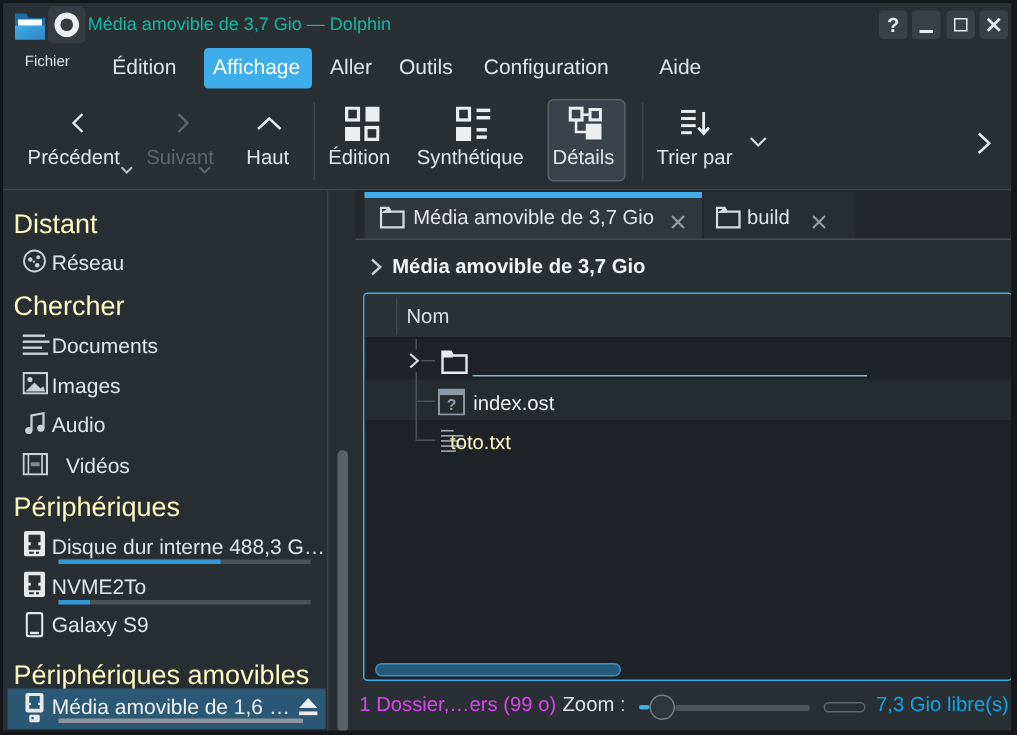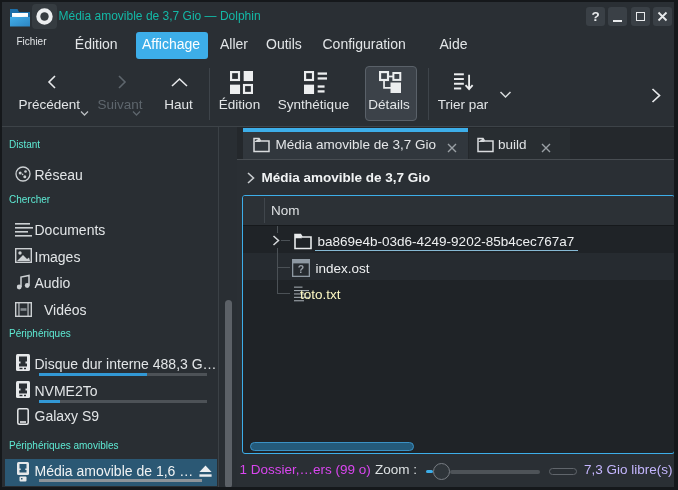--- a/index.html
+++ b/index.html
@@ -1,18 +1,18 @@
 <!DOCTYPE html>
 <html><head><meta charset="utf-8"><style>
 *{margin:0;padding:0;box-sizing:border-box}
 html,body{width:678px;height:490px;overflow:hidden;background:#2a2f34;font-family:"Liberation Sans",sans-serif}
 body{position:relative;border:2px solid #15181b;border-bottom-width:3px;border-right-width:4px}
 .abs{position:absolute}
 .txt{color:#e2e5e7;font-size:13.5px;white-space:nowrap}
-.gray{color:#5eead4;font-size:10px;white-space:nowrap}
+.gray{color:#fef9c3;font-size:18px;white-space:nowrap}
 svg{display:block}
 </style></head>
 <body>
 
 <svg class="abs" style="left:6px;top:3px" width="24" height="24" viewBox="0 0 24 24">
   <defs>
       <linearGradient id="fg" x1="0" y1="0" x2="1" y2="1">
     <stop offset="0" stop-color="#41aee9"></stop>
         <stop offset="1" stop-color="#2d85c2"></stop>
   </linearGradient>
@@ -256,21 +256,20 @@
   <div class="abs" style="left:35px;top:71px;width:12px;height:1px;background:#4b5156"></div>
   <div class="abs" style="left:35px;top:97px;width:12px;height:1px;background:#4b5156"></div>
 
   <svg class="abs" style="left:27.5px;top:38px" width="10" height="13" viewBox="0 0 10 13">
     <path d="M2.5 2 L7.5 6.5 L2.5 11" fill="none" stroke="#d5d8da" stroke-width="1.5"></path>
   </svg>
   <svg class="abs" style="left:51px;top:37px" width="18" height="17" viewBox="0 0 18 17">
     <path d="M1 15.5 V1.5 h5.5 l1.5 2.5 H17 v11.5 z" fill="none" stroke="#e8eaec" stroke-width="1.6"></path>
     <path d="M1 5.3 h7 L6.5 1.5 H1 z" fill="#e8eaec"></path>
   </svg>
-  <div class="abs txt" style="left:74.5px;top:38px;color:#eef0f1">ba869e4b-03d6-4249-9202-85b4cec767a7</div>
   <div class="abs" style="left:72px;top:54px;width:263px;height:1px;background:#86b9d4"></div>
 
   <svg class="abs" style="left:49px;top:63px" width="18" height="18" viewBox="0 0 18 18">
     <rect x="0.65" y="0.65" width="16.7" height="16.7" fill="none" stroke="#8d98a2" stroke-width="1.3"></rect>
     <rect x="1" y="1" width="16" height="3.4" fill="#8d98a2"></rect>
     <text x="9" y="14" font-family="Liberation Sans" font-size="10.5" font-weight="bold" fill="#98a0a8" text-anchor="middle">?</text>
   </svg>
   <div class="abs txt" style="left:72.5px;top:65px;color:#eef0f1">index.ost</div>
 
   <svg class="abs" style="left:51px;top:90px" width="16" height="16" viewBox="0 0 16 16">
@@ -284,13 +283,13 @@
 
   <div class="abs" style="left:7px;top:245.5px;width:164px;height:9px;background:#245a7a;border:1px solid #3a91c4;border-radius:4.5px"></div>
 </div>
 
 <div class="abs txt" style="left:237.5px;top:460px;color:#d946ef">1 Dossier,…ers (99 o)</div>
 <div class="abs txt" style="left:373px;top:460px;color:#dce0e2">Zoom :</div>
 <div class="abs" style="left:424px;top:468px;width:7px;height:3px;background:#3daee9;border-radius:1.5px"></div>
 <div class="abs" style="left:448px;top:467.5px;width:90px;height:4px;background:#4e5358;border-radius:2px"></div>
 <div class="abs" style="left:430.5px;top:461px;width:17px;height:17px;background:#2f353a;border:1.5px solid #787d83;border-radius:50%"></div>
 <div class="abs" style="left:547px;top:465.5px;width:27.5px;height:7.5px;border:1.5px solid #60656b;border-radius:4px"></div>
-<div class="abs txt" style="left:582px;top:460px;color:#c4b5fd">7,3 Gio libre(s)</div>
+<div class="abs txt" style="left:582px;top:460px;color:#0ea5e9">7,3 Gio libre(s)</div>
 
 </body></html>

